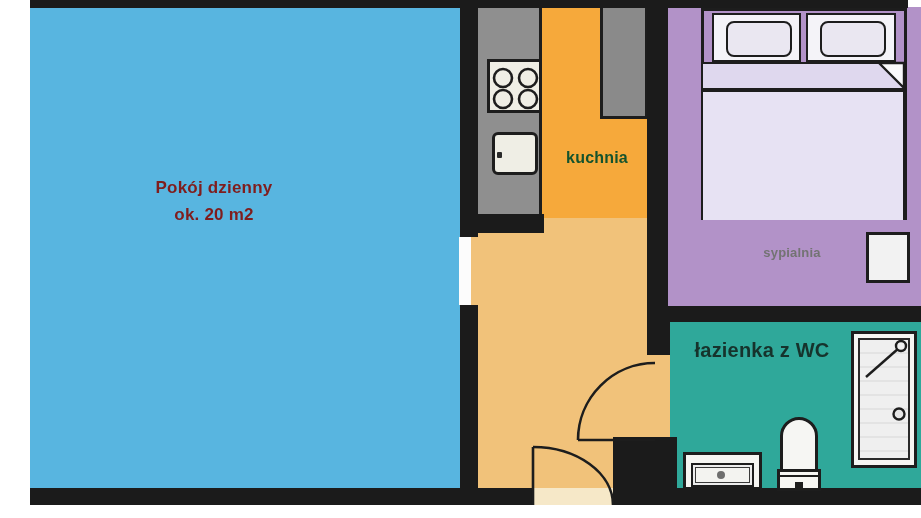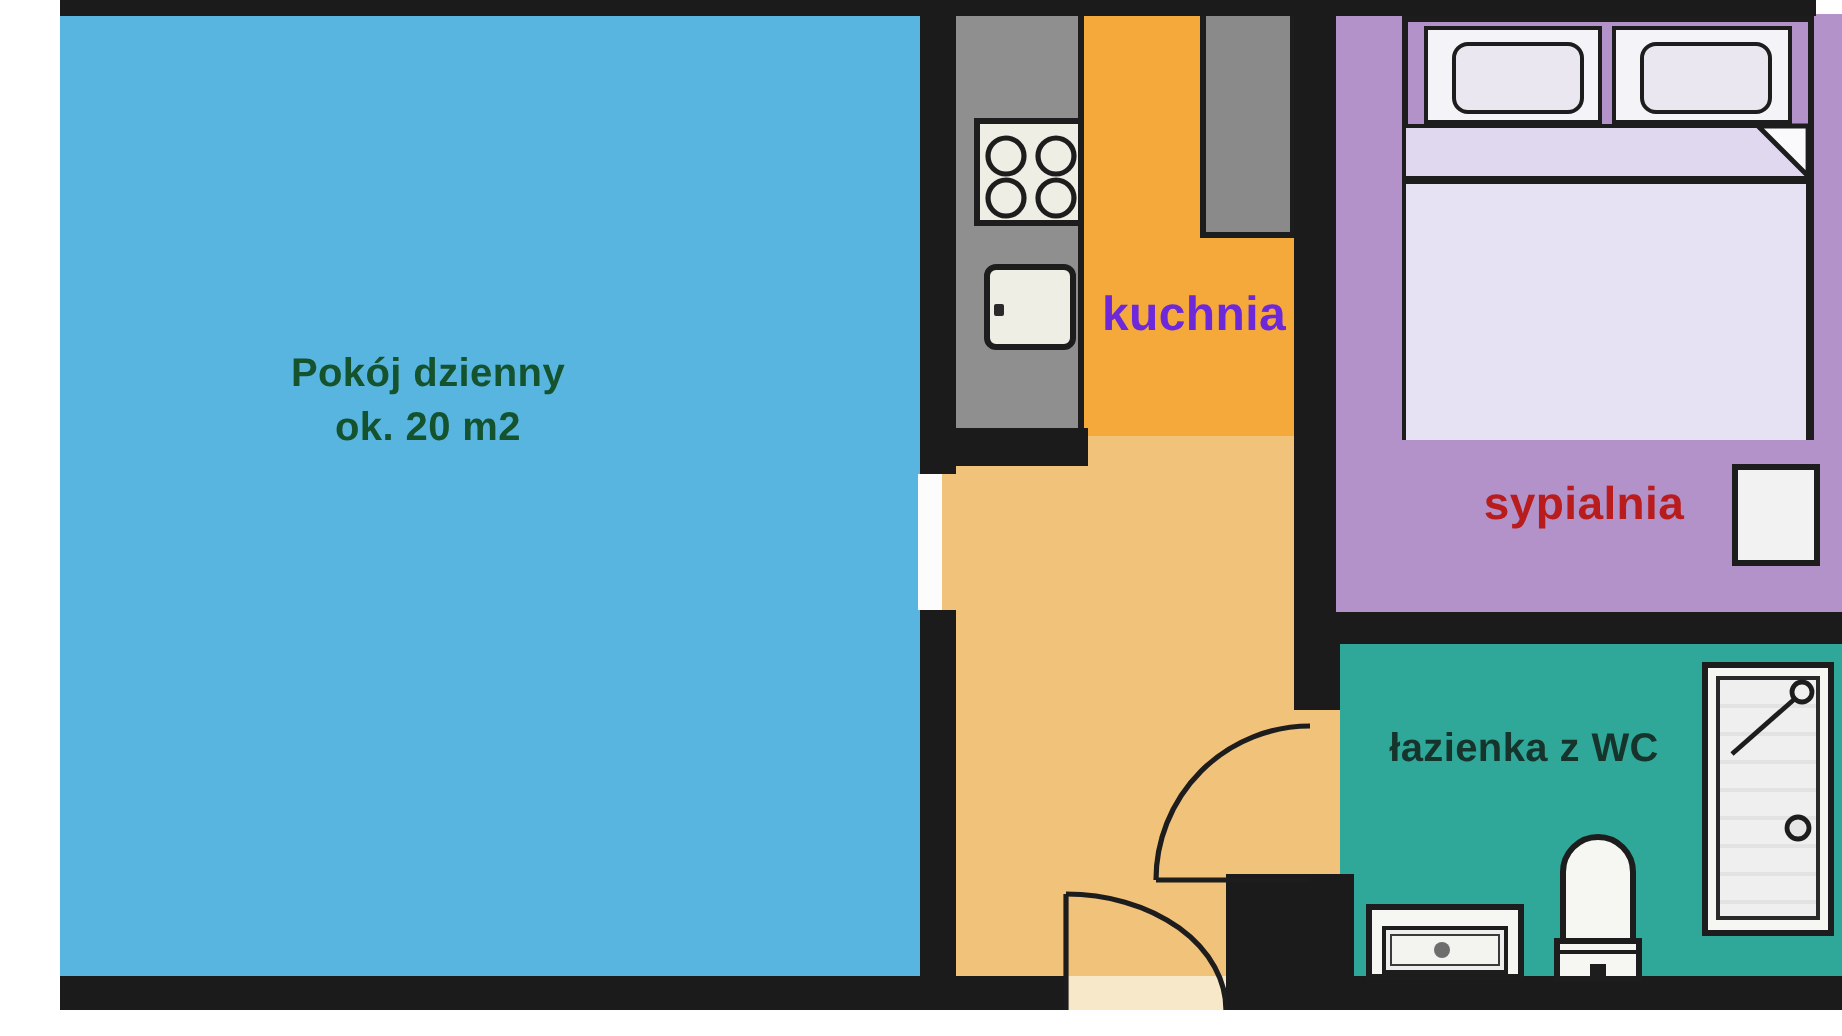--- a/index.html
+++ b/index.html
@@ -98,25 +98,25 @@
     <g stroke="#1D1D1D" stroke-width="2.6" fill="none">
       <line x1="578" y1="440" x2="655" y2="440"></line>
       <path d="M578,440 A77,77 0 0 1 655,363"></path>
     </g>
     <g stroke="#1D1D1D" stroke-width="2.6" fill="none">
       <line x1="533" y1="447" x2="533" y2="505"></line>
       <path d="M533,447 A80,58 0 0 1 613,505"></path>
     </g>
   </svg>
 
-  <div class="label" style="left: 214px; top: 201px; font-size: 20px; line-height: 27px; color: #14532d;">
+  <div class="label" style="left: 214px; top: 201px; font-size: 17px; line-height: 27px; color: #7f1d1d;">
     <div>Pokój dzienny</div>
     <div>ok. 20 m2</div>
   </div>
 
-  <div class="label" style="left: 597px; top: 158px; font-size: 24px; color: #6d28d9;">kuchnia</div>
+  <div class="label" style="left: 597px; top: 158px; font-size: 16px; color: #14532d;">kuchnia</div>
 
 
-  <div class="label" style="left: 792px; top: 252px; font-size: 23px; color: #b91c1c;">sypialnia</div>
+  <div class="label" style="left: 792px; top: 252px; font-size: 13px; color: #737373;">sypialnia</div>
 
-  <div class="label" style="left: 762px; top: 375px; font-size: 20px; color: rgb(22, 51, 44);">łazienka z WC</div>
+  <div class="label" style="left: 762px; top: 350px; font-size: 20px; color: rgb(22, 51, 44);">łazienka z WC</div>
 
 </div>
 
 </body></html>

